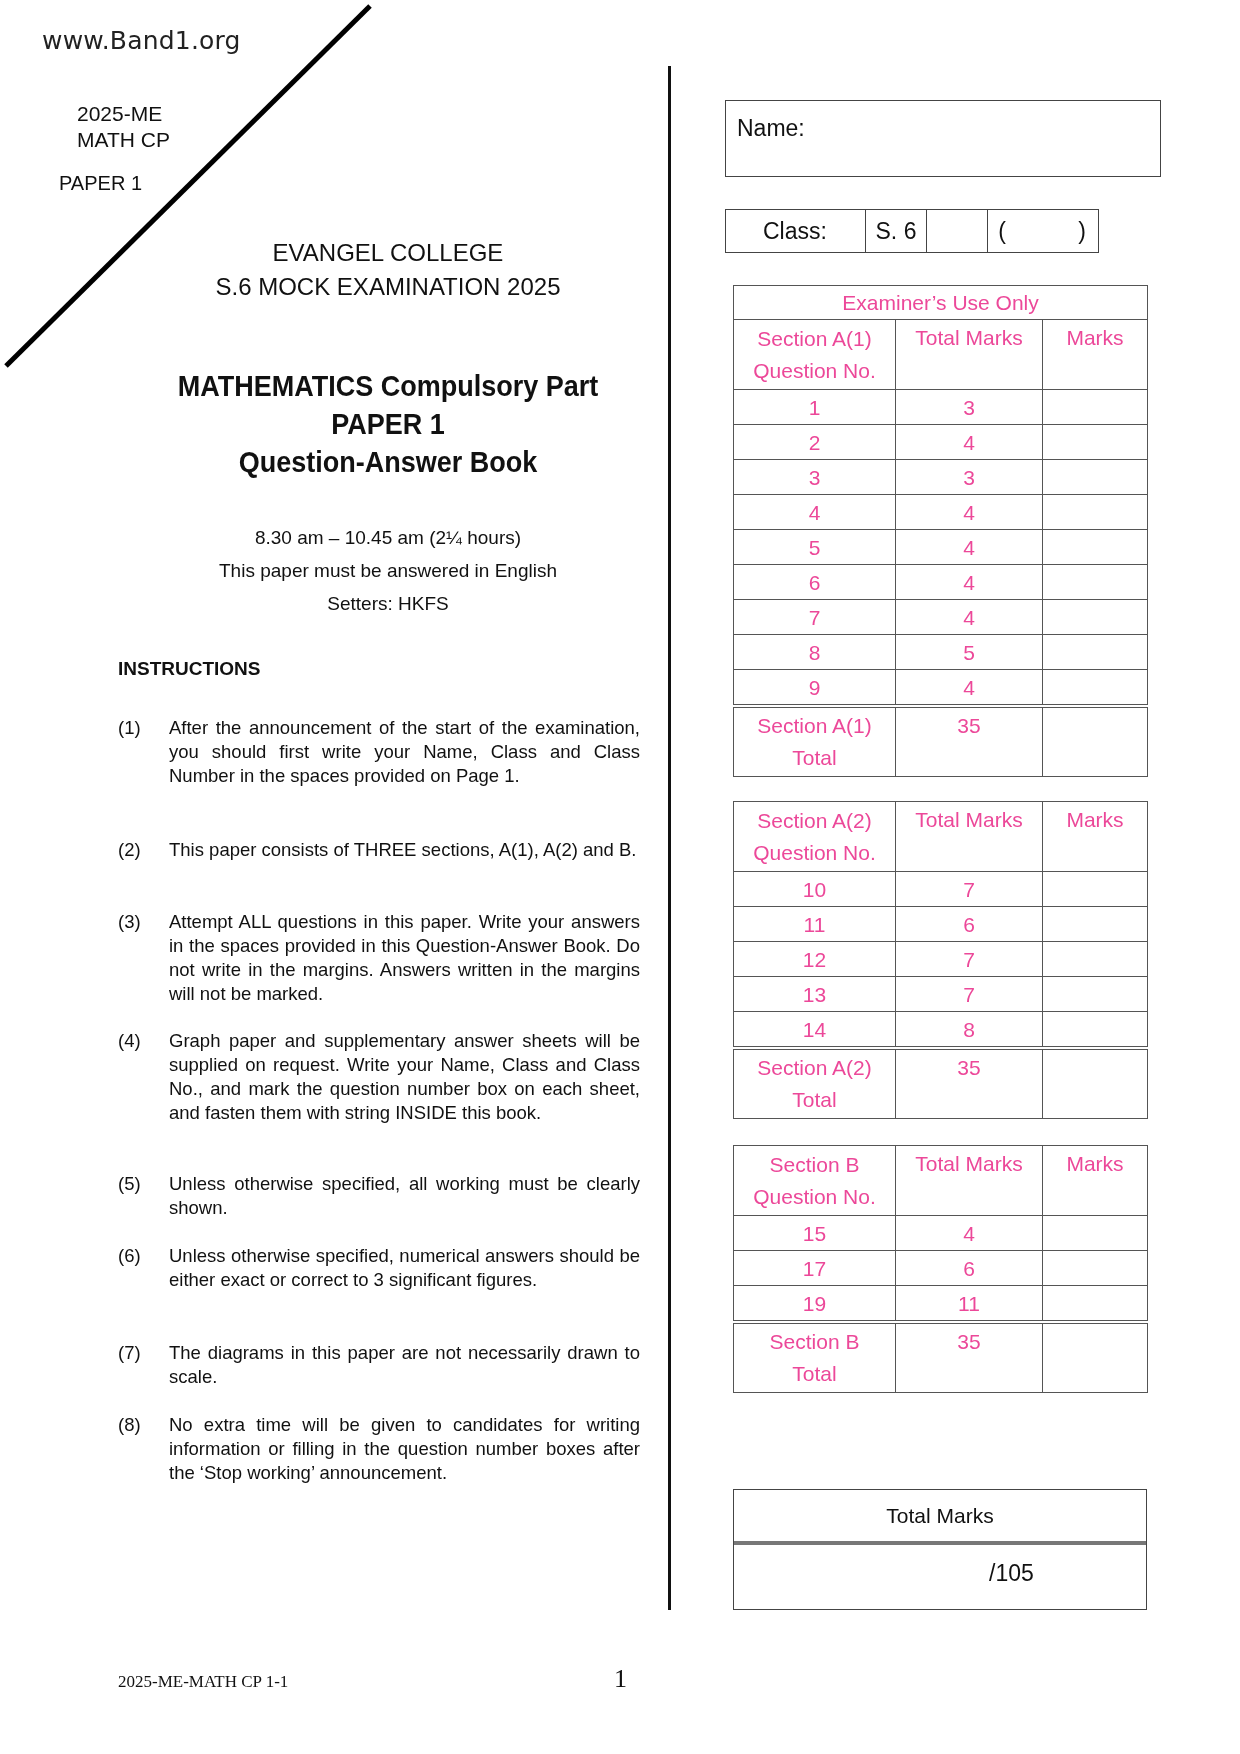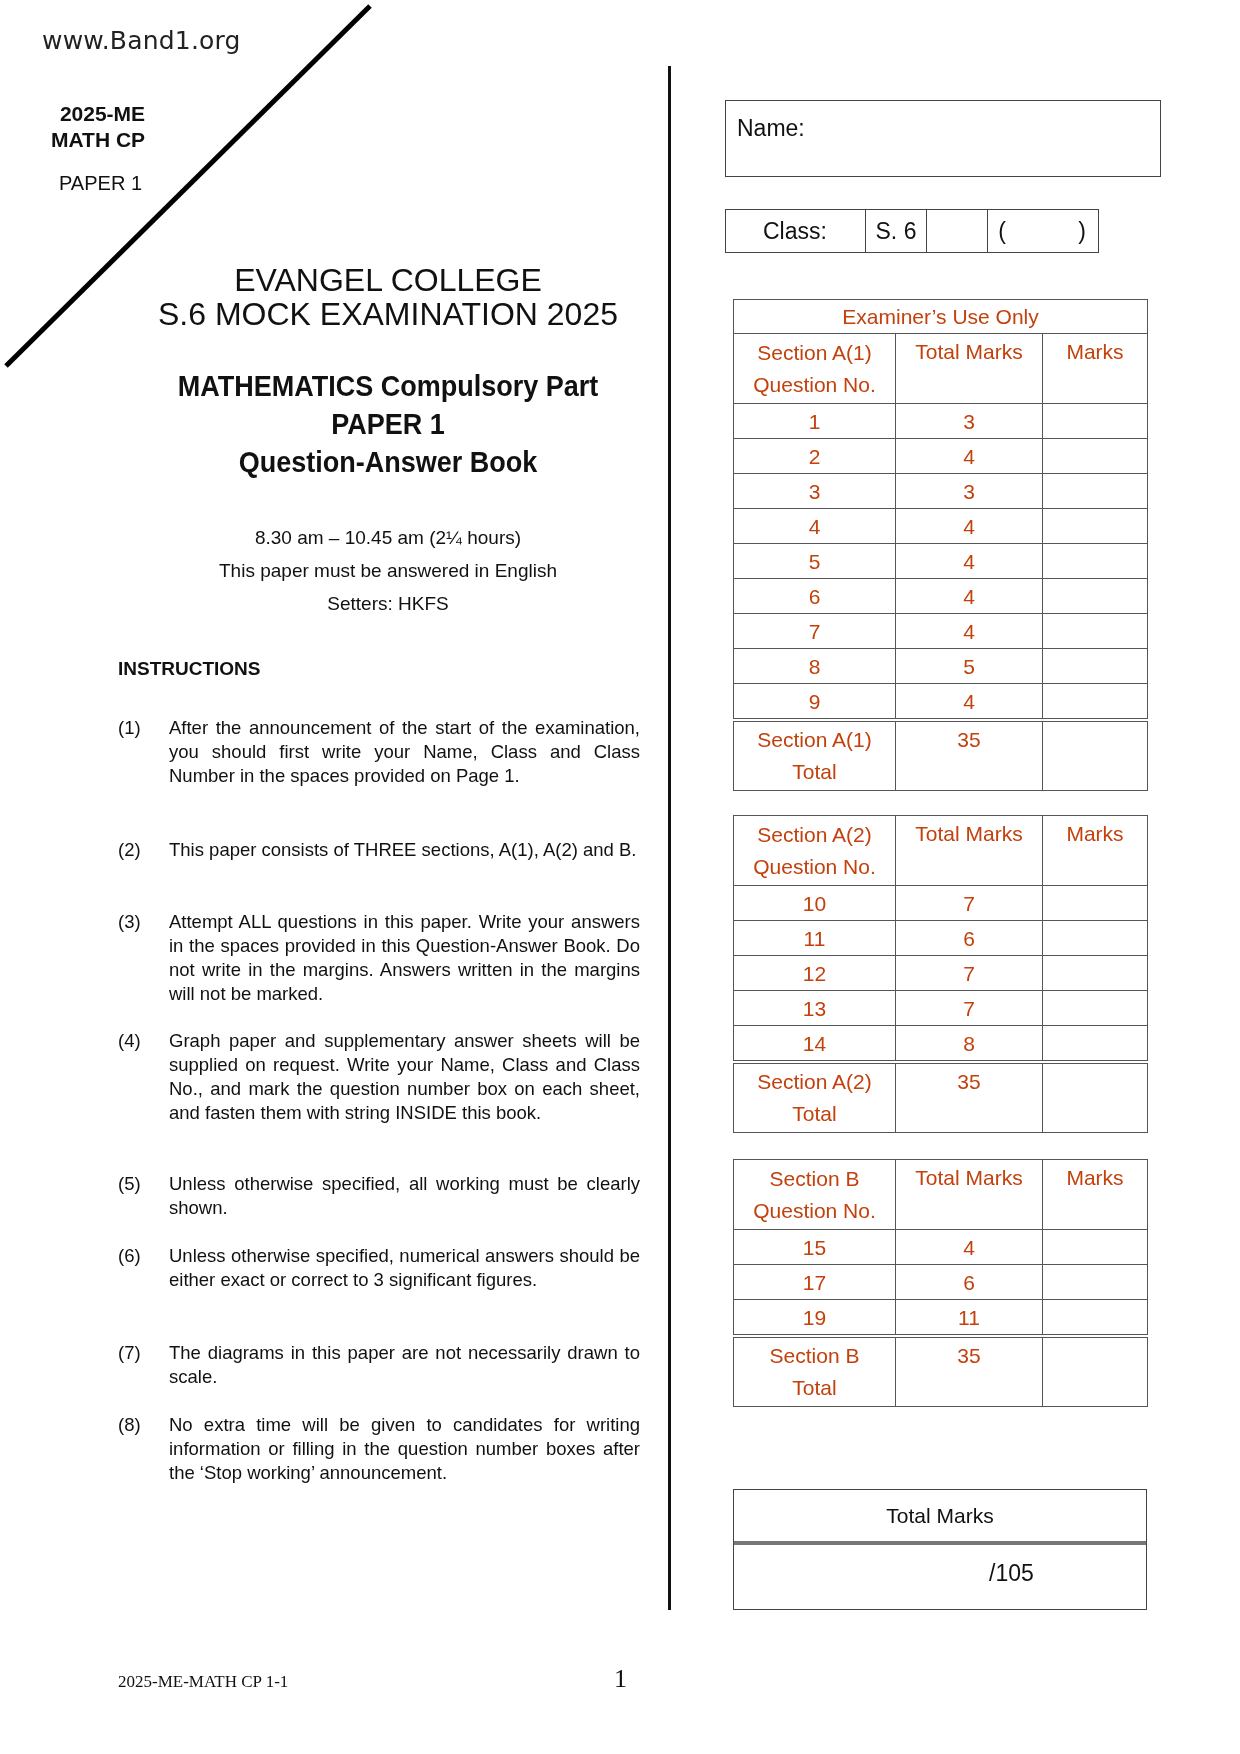--- a/index.html
+++ b/index.html
@@ -1,37 +1,37 @@
 <!DOCTYPE html>
 <html><head>
 <meta charset="utf-8">
 <style>
   html, body { margin: 0; padding: 0; background: #ffffff; }
   body { width: 1240px; height: 1754px; position: relative; overflow: hidden; color: #111; font-family: "Liberation Sans", sans-serif; }
   .abs { position: absolute; }
   .site { left: 42px; top: 26px; font-family: "DejaVu Sans", sans-serif; font-size: 25px; color: #222; letter-spacing: 0.2px; }
-  .code { left: 51px; top: 101px; font-weight: bold; font-size: 21px; line-height: 26px; text-align: right; }
+  .code { left: 77px; top: 101px; font-weight: normal; font-size: 21px; line-height: 26px; }
   .paper-small { left: 59px; top: 172px; font-size: 20px; }
   .diag { left: 0; top: 0; width: 400px; height: 380px; }
   .center-col { left: 110px; width: 556px; text-align: center; }
-  .school { top: 236px; font-size: 32px; line-height: 34px; margin-top: 27px; }
+  .school { top: 236px; font-size: 24px; line-height: 34px; }
   .title { top: 367px; font-size: 30px; font-weight: bold; line-height: 38px; transform: scaleX(0.9); transform-origin: center top; }
   .meta { top: 521px; font-size: 19px; line-height: 33px; }
   .instr-head { left: 118px; top: 658px; font-size: 19px; font-weight: bold; }
   .instr { left: 118px; width: 522px; font-size: 18.5px; line-height: 24px; }
   .instr .num { position: absolute; left: 0; top: 0; }
   .instr .txt { margin-left: 51px; text-align: justify; }
   .divider { left: 668px; top: 66px; width: 3px; height: 1544px; background: #111; }
   .box { border: 1.5px solid #444; box-sizing: border-box; }
   .name-box { left: 725px; top: 100px; width: 436px; height: 77px; }
   .name-box span { position: absolute; left: 11px; top: 14px; font-size: 23px; }
   .class-row { left: 725px; top: 209px; width: 374px; height: 44px; display: flex; padding-left: 26px; }
   .class-row .c { border-right: 1.5px solid #444; box-sizing: border-box; height: 100%; font-size: 23px; display: flex; align-items: center; }
   .class-row .c:last-child { border-right: none; }
-  table.exam { position: absolute; left: 733px; width: 414px; border-collapse: collapse; font-size: 21px; color: #c2410c; table-layout: fixed; margin-top: 14px; }
+  table.exam { position: absolute; left: 733px; width: 414px; border-collapse: collapse; font-size: 21px; color: #ec4899; table-layout: fixed; }
   table.exam td { border: 1.5px solid #555; text-align: center; padding: 0; height: 34px; line-height: 33px; }
   table.exam td.hdr { height: 67px; line-height: 32px; }
   table.exam td.hdr-mid { vertical-align: top; padding-top: 2px; }
   table.exam tr.total td { border-top: 4px double #555; height: 66px; line-height: 32px; }
   table.exam tr.total td.tm { vertical-align: top; padding-top: 2px; }
   table.exam td.title-cell { height: 33px; line-height: 33px; }
   .total-box { left: 733px; top: 1489px; width: 414px; height: 121px; }
   .total-box .t1 { position: absolute; left: 0; right: 0; top: 0; height: 51px; text-align: center; line-height: 51px; font-size: 21px; border-bottom: 4px solid #777; }
   .total-box .t2 { position: absolute; left: 255px; top: 70px; font-size: 23px; }
   .footer-code { left: 118px; top: 1672px; font-family: "Liberation Serif", serif; font-size: 17px; }

